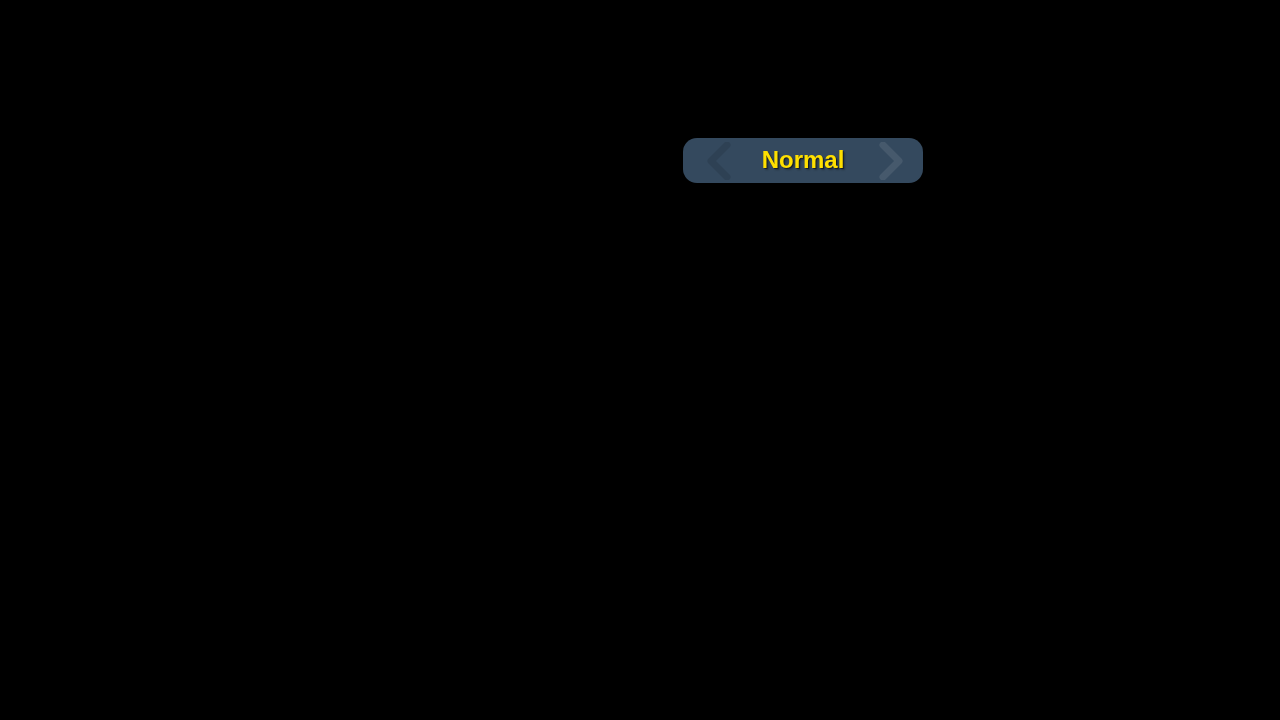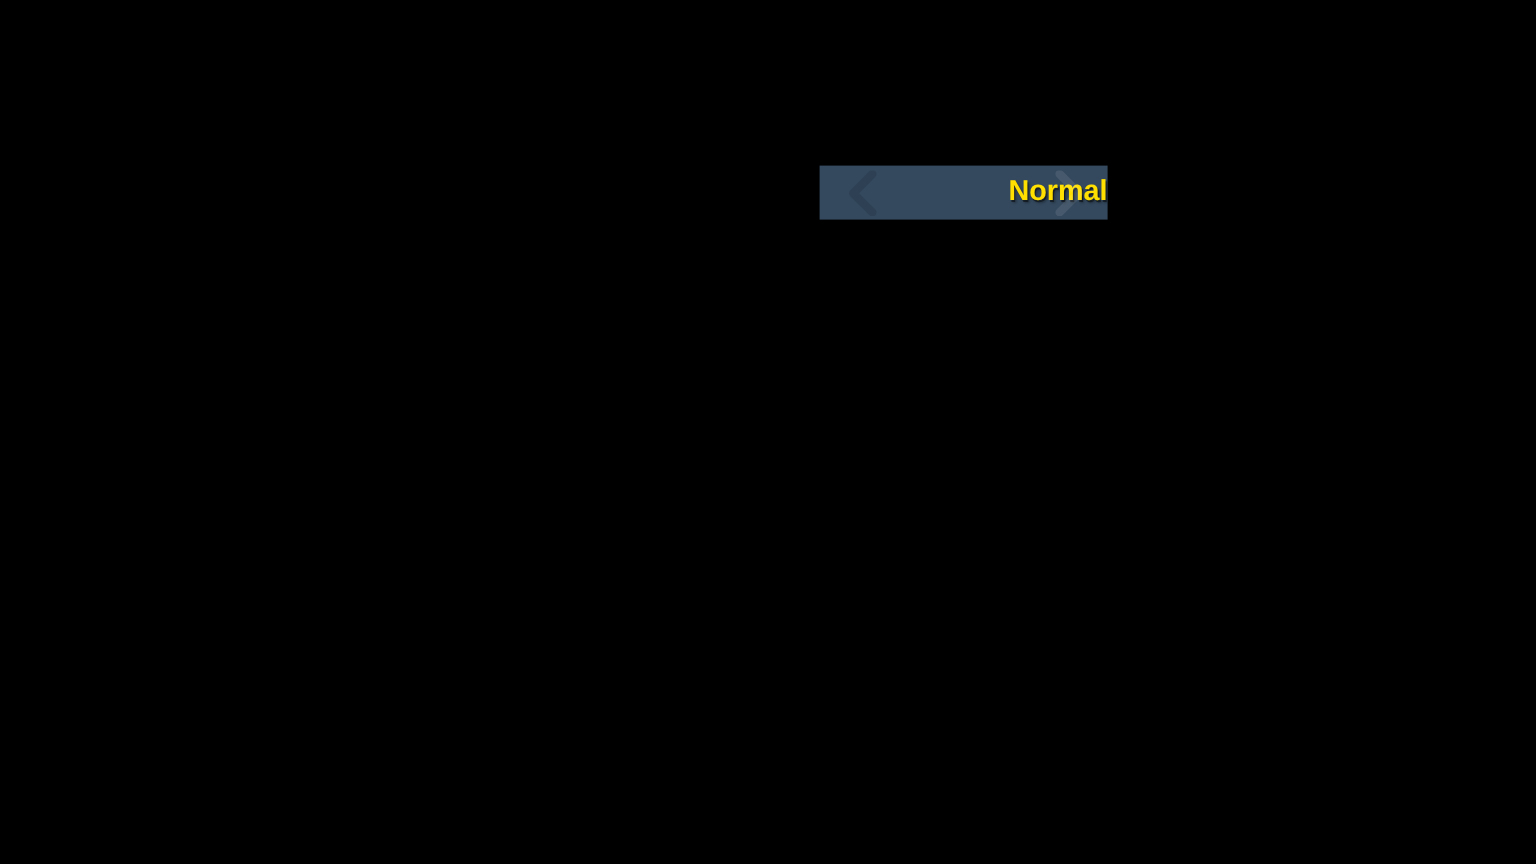--- a/index.html
+++ b/index.html
@@ -19,23 +19,24 @@
   }
   .selector {
     position: absolute;
     left: 683px;
     top: 138px;
     width: 240px;
     height: 45px;
     background: #34495e;
     display: flex;
     align-items: center;
-    justify-content: flex-end;
+    justify-content: center;
     box-sizing: border-box;
     overflow: hidden;
+    border-radius: 14px;
   }
   .selector-label {
     margin: 0;
     padding: 0 0 2px 0;
     font-size: 24px;
     font-weight: 700;
     color: #ffe000;
     letter-spacing: 0px;
     text-shadow: 1px 1px 0 rgba(0,0,0,0.45), 2px 2px 2px rgba(0,0,0,0.30);
     user-select: none;

